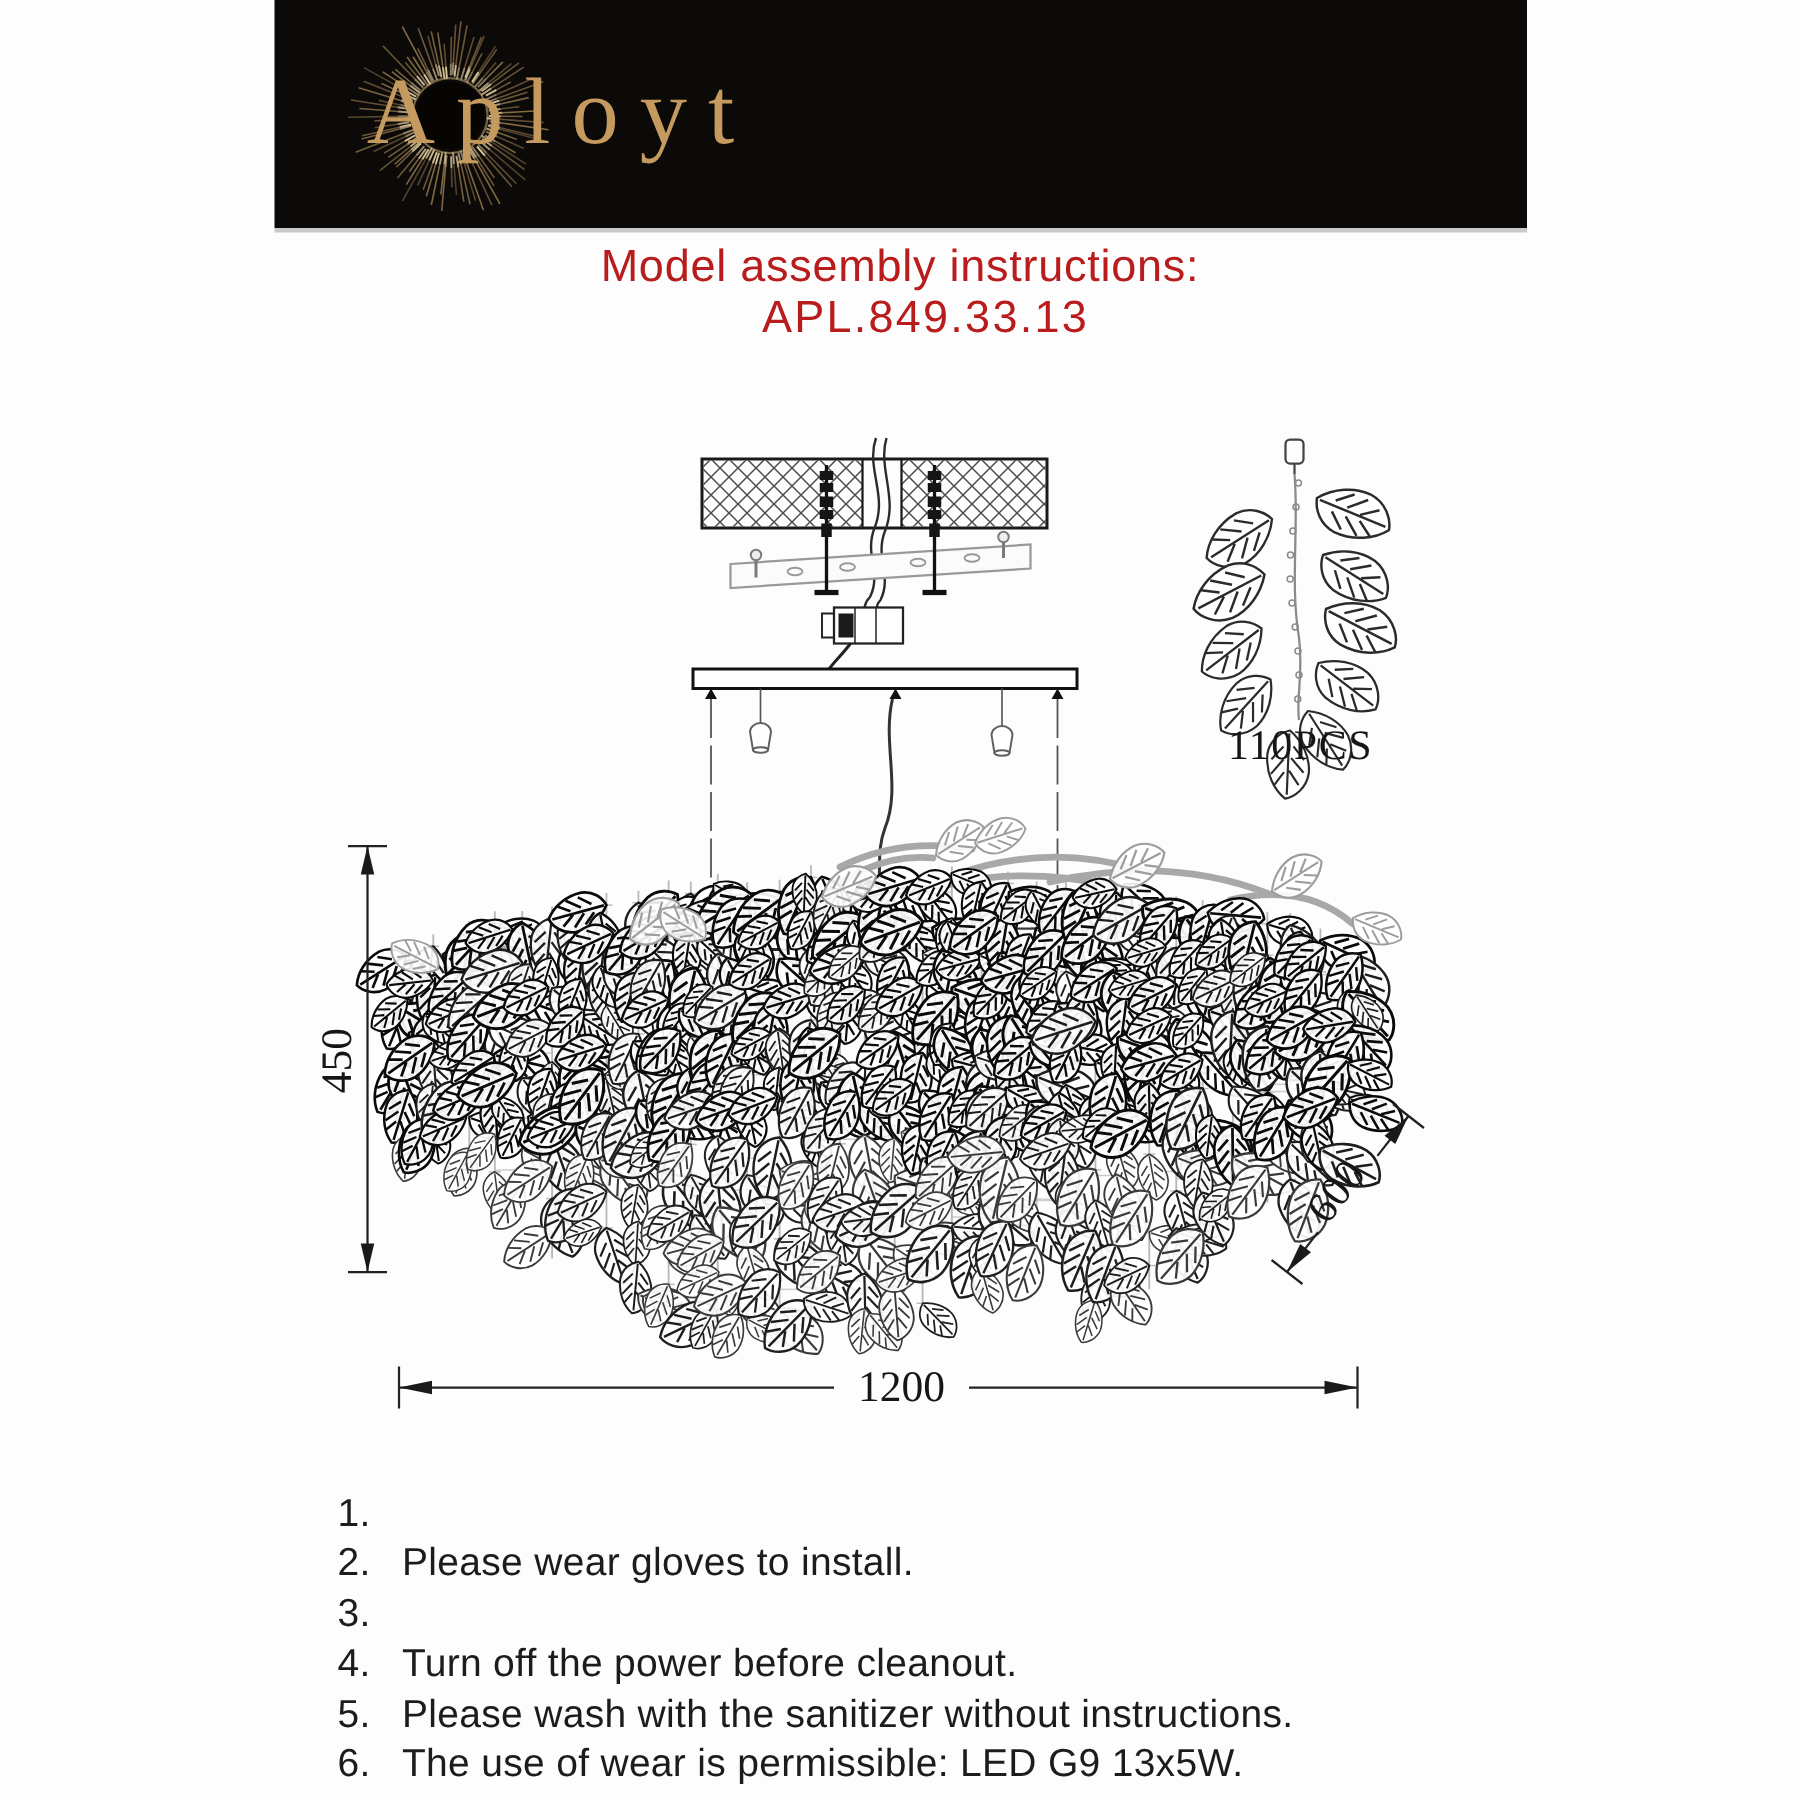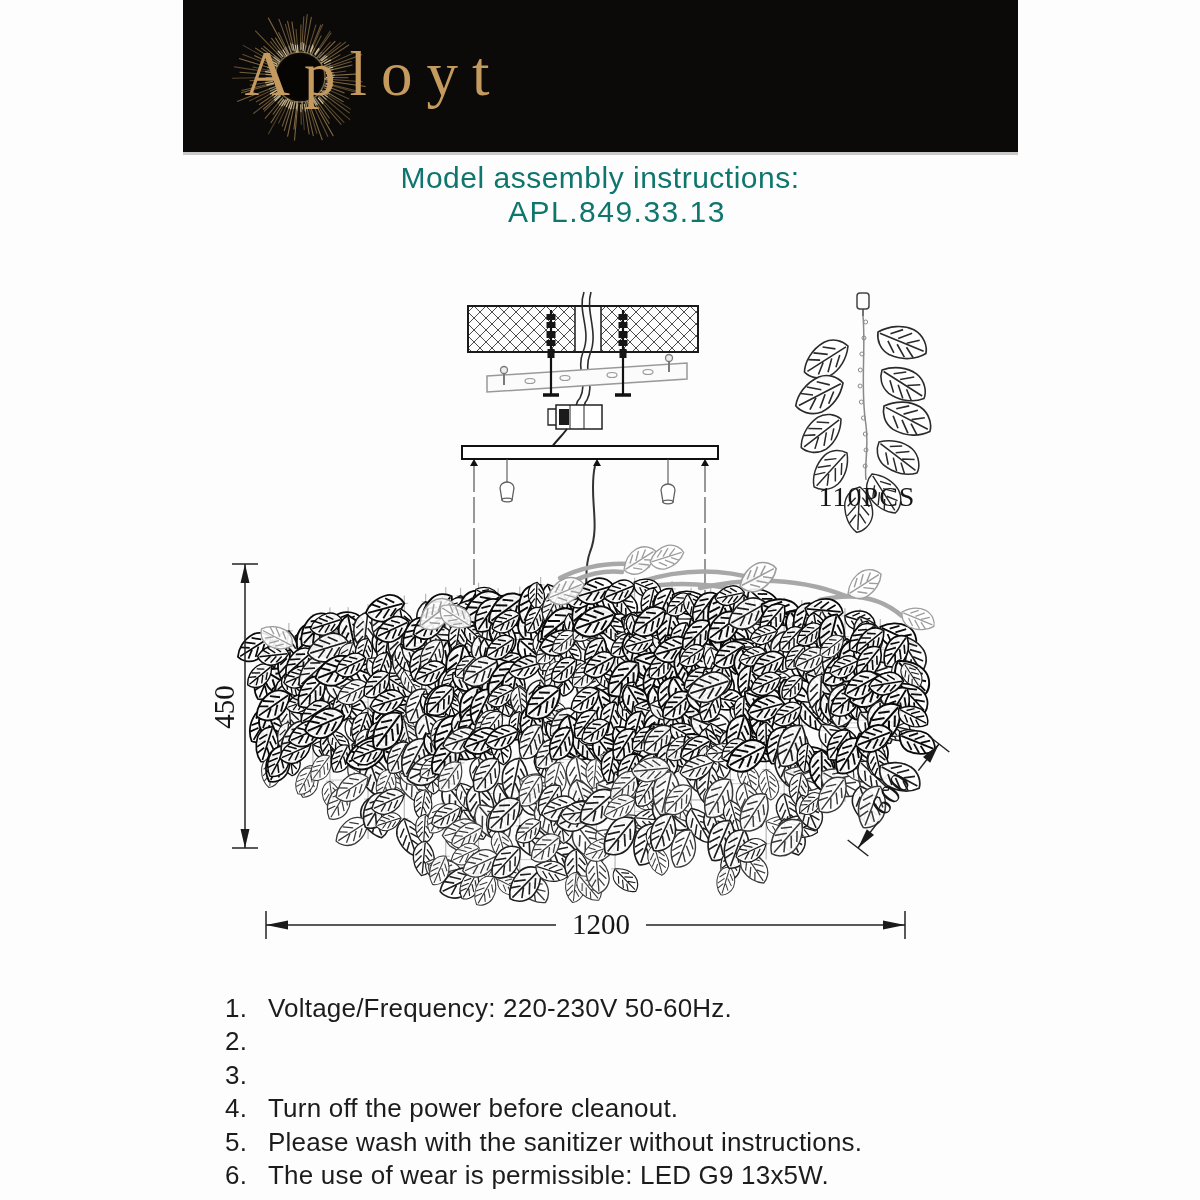--- a/index.html
+++ b/index.html
@@ -4,21 +4,21 @@
 <style>
   html,body{margin:0;padding:0;background:#ffffff;}
   .page{position:relative;width:1200px;height:1200px;background:#fdfdfd;overflow:hidden;
         font-family:"Liberation Sans",sans-serif;}
   .banner{position:absolute;left:183px;top:0;width:835px;height:152px;background:#0c0a08;overflow:hidden;}
   .banner svg{position:absolute;left:0;top:0;}
   .banner-edge{position:absolute;left:183px;top:152px;width:835px;height:3px;background:#c9c9c9;}
   .brand{position:absolute;left:188px;top:40px;width:372px;text-align:center;
          font-size:63px;line-height:68px;letter-spacing:14px;color:#c49a5e;
          font-family:"Liberation Serif",serif;font-weight:400;}
-  .title{position:absolute;left:0;top:161px;width:1200px;text-align:center;color:#0f766e;}
+  .title{position:absolute;left:0;top:161px;width:1200px;text-align:center;color:#b91c1c;}
   .title .l1{font-size:30px;line-height:34px;letter-spacing:.5px;}
   .title .l2{font-size:30px;line-height:34px;letter-spacing:1.5px;padding-left:34px;}
   .diagram{position:absolute;left:0;top:270px;}
   .diagram text{font-family:"Liberation Serif",serif;fill:#161616;}
   .instructions{position:absolute;left:225px;top:992px;color:#1c1c1c;}
   .inst-row{display:flex;line-height:33.4px;font-size:26px;letter-spacing:.2px;}
   .inst-num{width:43px;flex:0 0 43px;}
 </style>
 </head>
 <body>
@@ -1498,24 +1498,24 @@
       <line x1="918.3" y1="770.6" x2="939" y2="744"></line>
       <polygon points="858,848 874,834.9 866.8,829.3" stroke="none"></polygon>
       <polygon points="939,744 930.2,762.7 923,757.1" stroke="none"></polygon>
     </g>
     <text transform="translate(898,800) rotate(-52)" text-anchor="middle" font-size="29">600</text>
   </svg>
 
   <div class="instructions">
       <div class="inst-row">
         <span class="inst-num">1.</span>
-        <span>Voltage/Frequency: 220-230V 50-60Hz.</span>
       </div>
       <div class="inst-row">
         <span class="inst-num">2.</span>
+        <span>Please wear gloves to install.</span>
       </div>
       <div class="inst-row">
         <span class="inst-num">3.</span>
       </div>
       <div class="inst-row">
         <span class="inst-num">4.</span>
         <span>Turn off the power before cleanout.</span>
       </div>
       <div class="inst-row">
         <span class="inst-num">5.</span>

